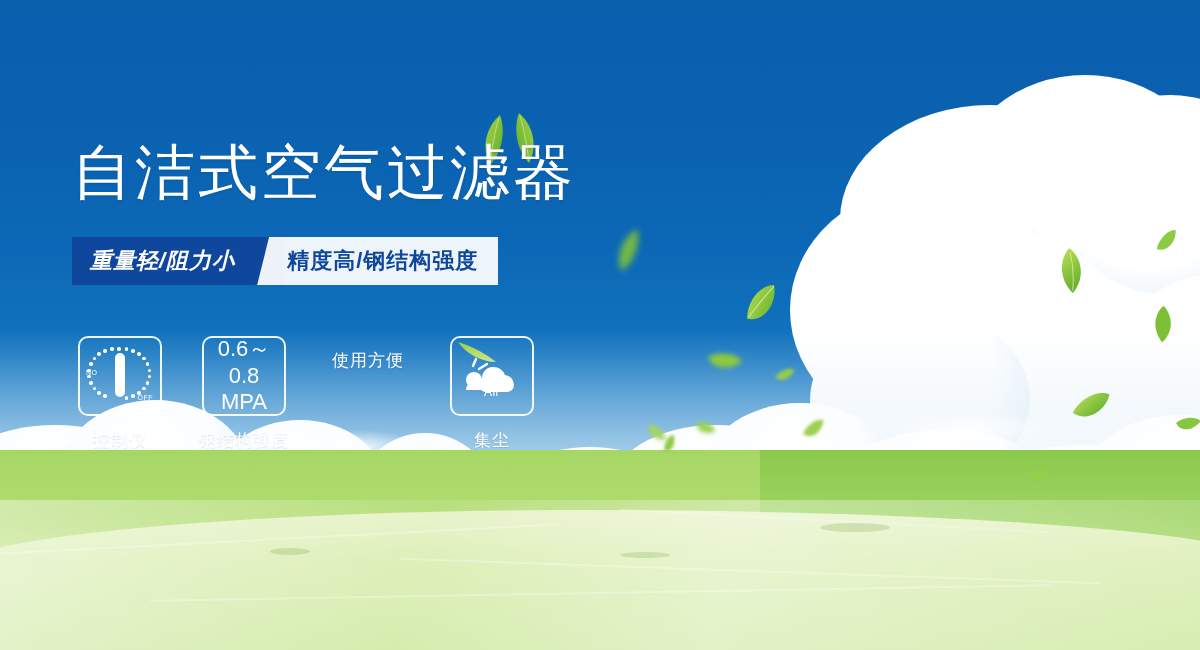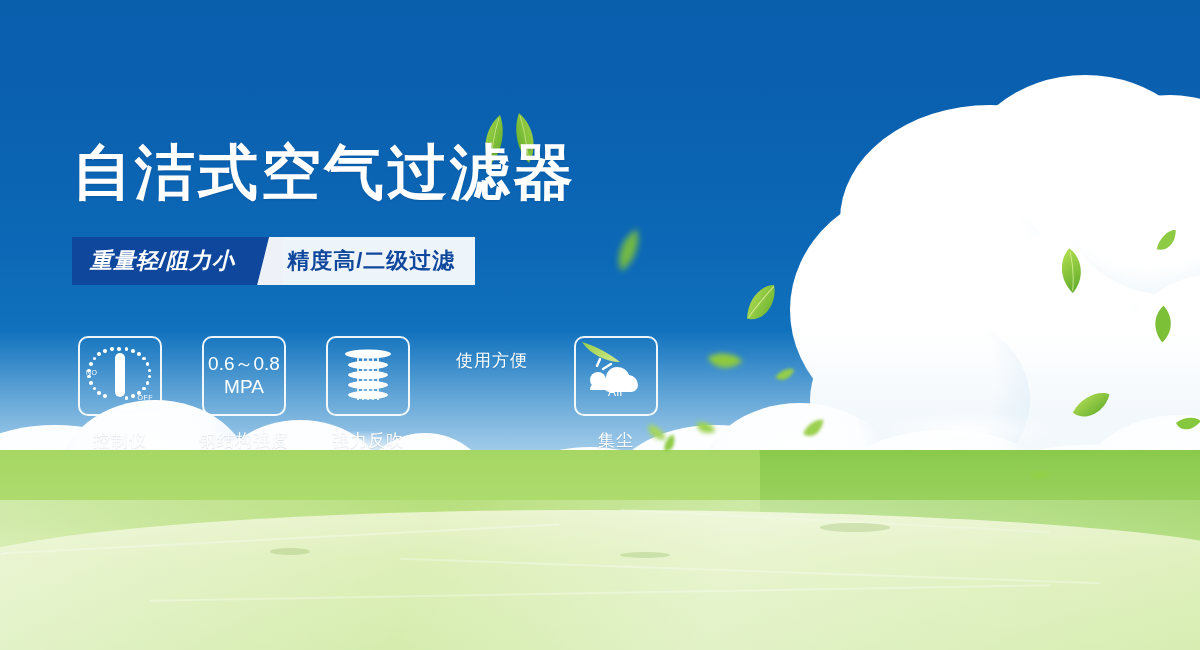--- a/index.html
+++ b/index.html
@@ -71,21 +71,21 @@
   
   .leaf{position:absolute;}
   .leaf svg{display:block;}
 
   
   .content{position:absolute;left:0;top:0;width:1200px;height:650px;}
 
   .title{
     position:absolute;left:72px;top:143px;
     font-size:60px;letter-spacing:3px;color:#ffffff;
-    font-weight:700;line-height:1;white-space:nowrap;
+    font-weight:400;line-height:1;white-space:nowrap;
     text-shadow:0 1px 2px rgba(0,40,90,.18);
   }
 
   .sub-bar{position:absolute;left:72px;top:237px;height:48px;display:flex;align-items:stretch;}
   .sub-left{
     background:#0f479c;color:#fff;display:flex;align-items:center;
     padding:0 22px 0 18px;font-size:22px;letter-spacing:1px;font-weight:700;font-style:italic;
   }
   .sub-sep{width:26px;background:#0f479c;position:relative;}
   .sub-sep::after{content:"";position:absolute;left:0;top:0;width:100%;height:100%;
@@ -96,21 +96,21 @@
     padding:0 20px 0 4px;font-size:22px;letter-spacing:1px;font-weight:700;
   }
 
   .features{position:absolute;left:72px;top:336px;display:flex;gap:28px;}
   .feature{width:96px;display:flex;flex-direction:column;align-items:center;}
   .fbox{
     width:80px;height:76px;border:2px solid rgba(255,255,255,.92);border-radius:10px;
     display:flex;align-items:center;justify-content:center;text-align:center;
     color:#fff;position:relative;overflow:hidden;
   }
-  .fbox-text{font-size:19px;line-height:1.2;letter-spacing:0;font-weight:400;white-space:pre-line;}
+  .fbox-text{font-size:22px;line-height:1.2;letter-spacing:0;font-weight:400;white-space:pre-line;}
   .flabel{margin-top:13px;color:#ffffff;font-size:17px;letter-spacing:1px;white-space:nowrap;
      text-shadow:0 1px 1px rgba(0,50,100,.15);}
 
   .dial{position:relative;width:68px;height:64px;}
   .dial .dot{position:absolute;width:3.6px;height:3.6px;border-radius:50%;background:#fff;}
   .dial .bar{position:absolute;left:50%;top:9px;transform:translateX(-50%);
      width:10px;height:44px;border-radius:6px;background:#fff;}
   .dial .no{position:absolute;left:0px;top:25px;font-size:7px;letter-spacing:.5px;color:#fff;}
   .dial .off{position:absolute;right:1px;bottom:7px;font-size:7px;letter-spacing:.5px;color:#fff;}
 
@@ -286,21 +286,21 @@
       </svg>
   </div>
 
   <div class="content">
 
     <div class="title">自洁式空气过滤器</div>
 
     <div class="sub-bar">
       <div class="sub-left">重量轻/阻力小</div>
       <div class="sub-sep"></div>
-      <div class="sub-right">精度高/二级过滤</div>
+      <div class="sub-right">精度高/钢结构强度</div>
     </div>
 
     <div class="features">
 
       <div class="feature">
         <div class="fbox">
           <div class="dial">
             <div class="bar"></div>
             <span class="no">NO</span>
             <span class="off">OFF</span>
@@ -334,41 +334,20 @@
       </div>
 
       <div class="feature">
         <div class="fbox">
           <div class="fbox-text">0.6～0.8
 MPA</div>
         </div>
         <div class="flabel">钢结构强度</div>
       </div>
 
-      <div class="feature">
-        <div class="fbox">
-          <svg width="54" height="60" viewBox="0 0 54 60">
-            <g fill="none" stroke="#ffffff" stroke-width="1.6">
-              <line x1="17" y1="8" x2="17" y2="54"></line>
-              <line x1="22" y1="8" x2="22" y2="54"></line>
-              <line x1="27" y1="8" x2="27" y2="54"></line>
-              <line x1="32" y1="8" x2="32" y2="54"></line>
-              <line x1="37" y1="8" x2="37" y2="54"></line>
-            </g>
-            <g fill="#ffffff">
-              <ellipse cx="27" cy="8" rx="23" ry="4.6"></ellipse>
-              <ellipse cx="27" cy="19" rx="20" ry="4.2"></ellipse>
-              <ellipse cx="27" cy="29" rx="20" ry="4.2"></ellipse>
-              <ellipse cx="27" cy="39" rx="20" ry="4.2"></ellipse>
-              <ellipse cx="27" cy="49" rx="20" ry="4.2"></ellipse>
-            </g>
-          </svg>
-        </div>
-        <div class="flabel">强力反吹</div>
-      </div>
 
       <div class="feature">
         <div class="flabel">使用方便</div>
       </div>
 
       <div class="feature">
         <div class="fbox">
           <svg width="80" height="76" viewBox="0 0 80 76" style="position:absolute;left:0;top:0;">
             <defs>
                 <linearGradient id="lgsw" x1="0" y1="0" x2="1" y2="1">

